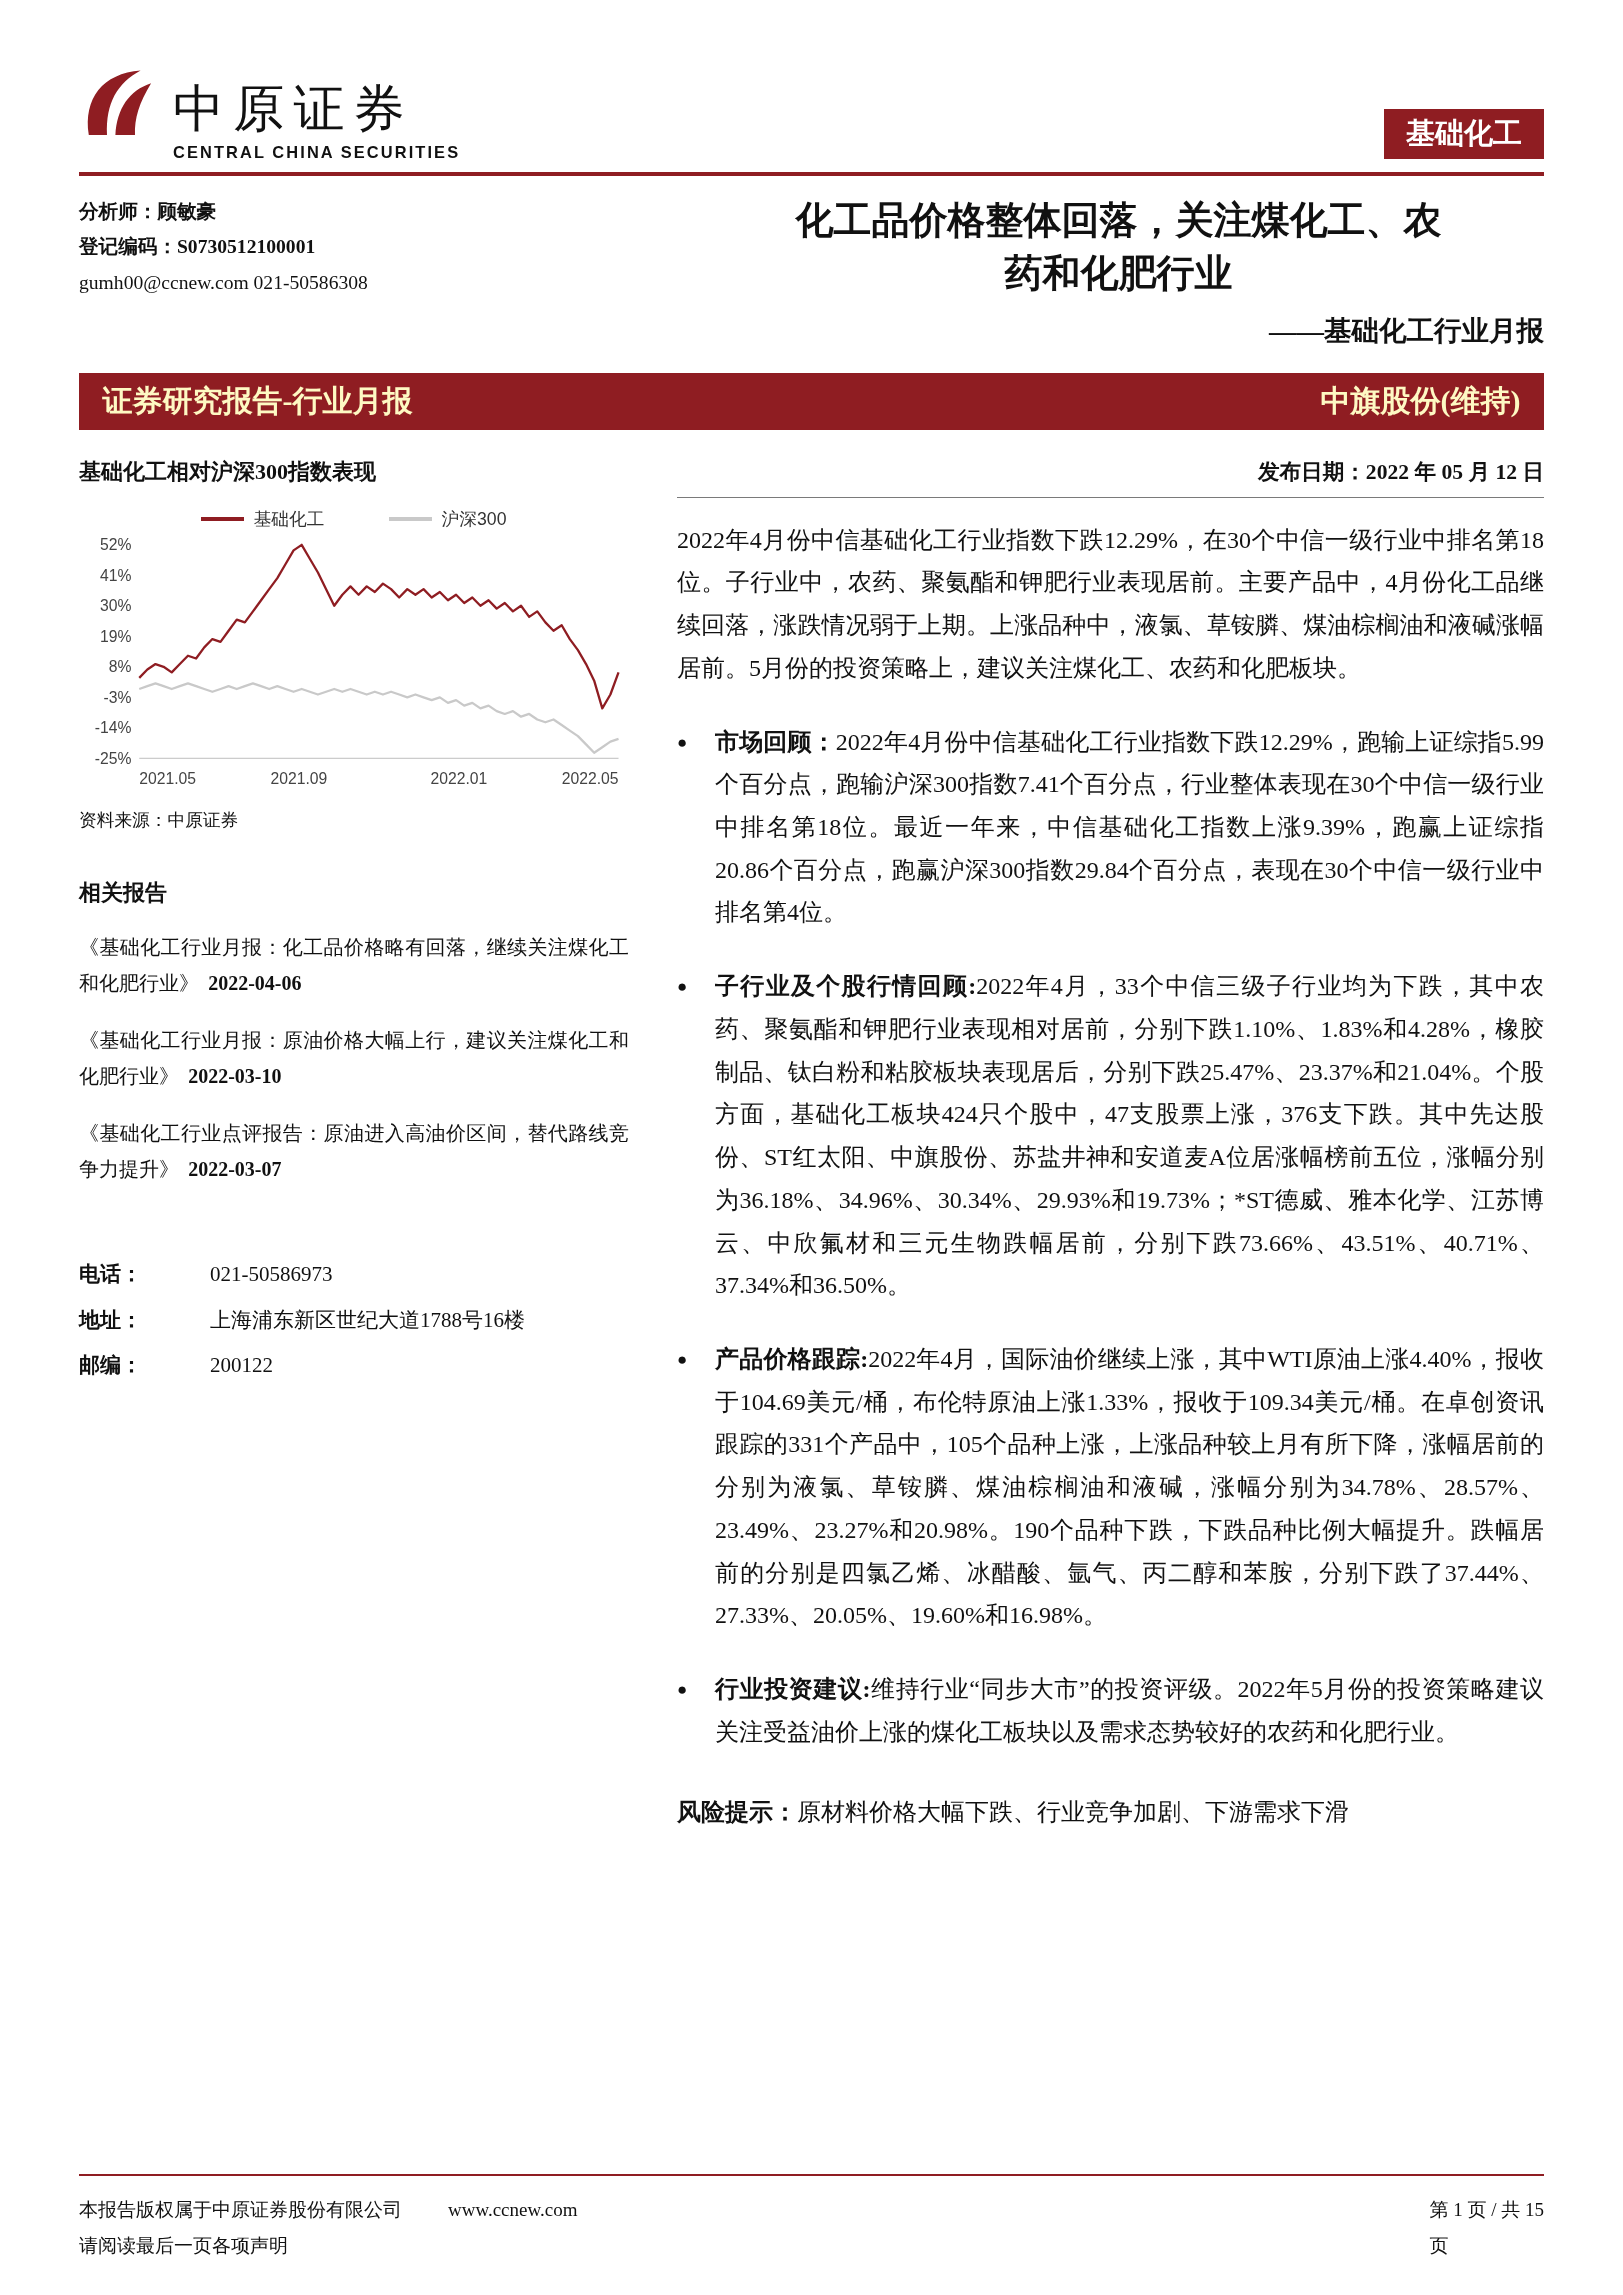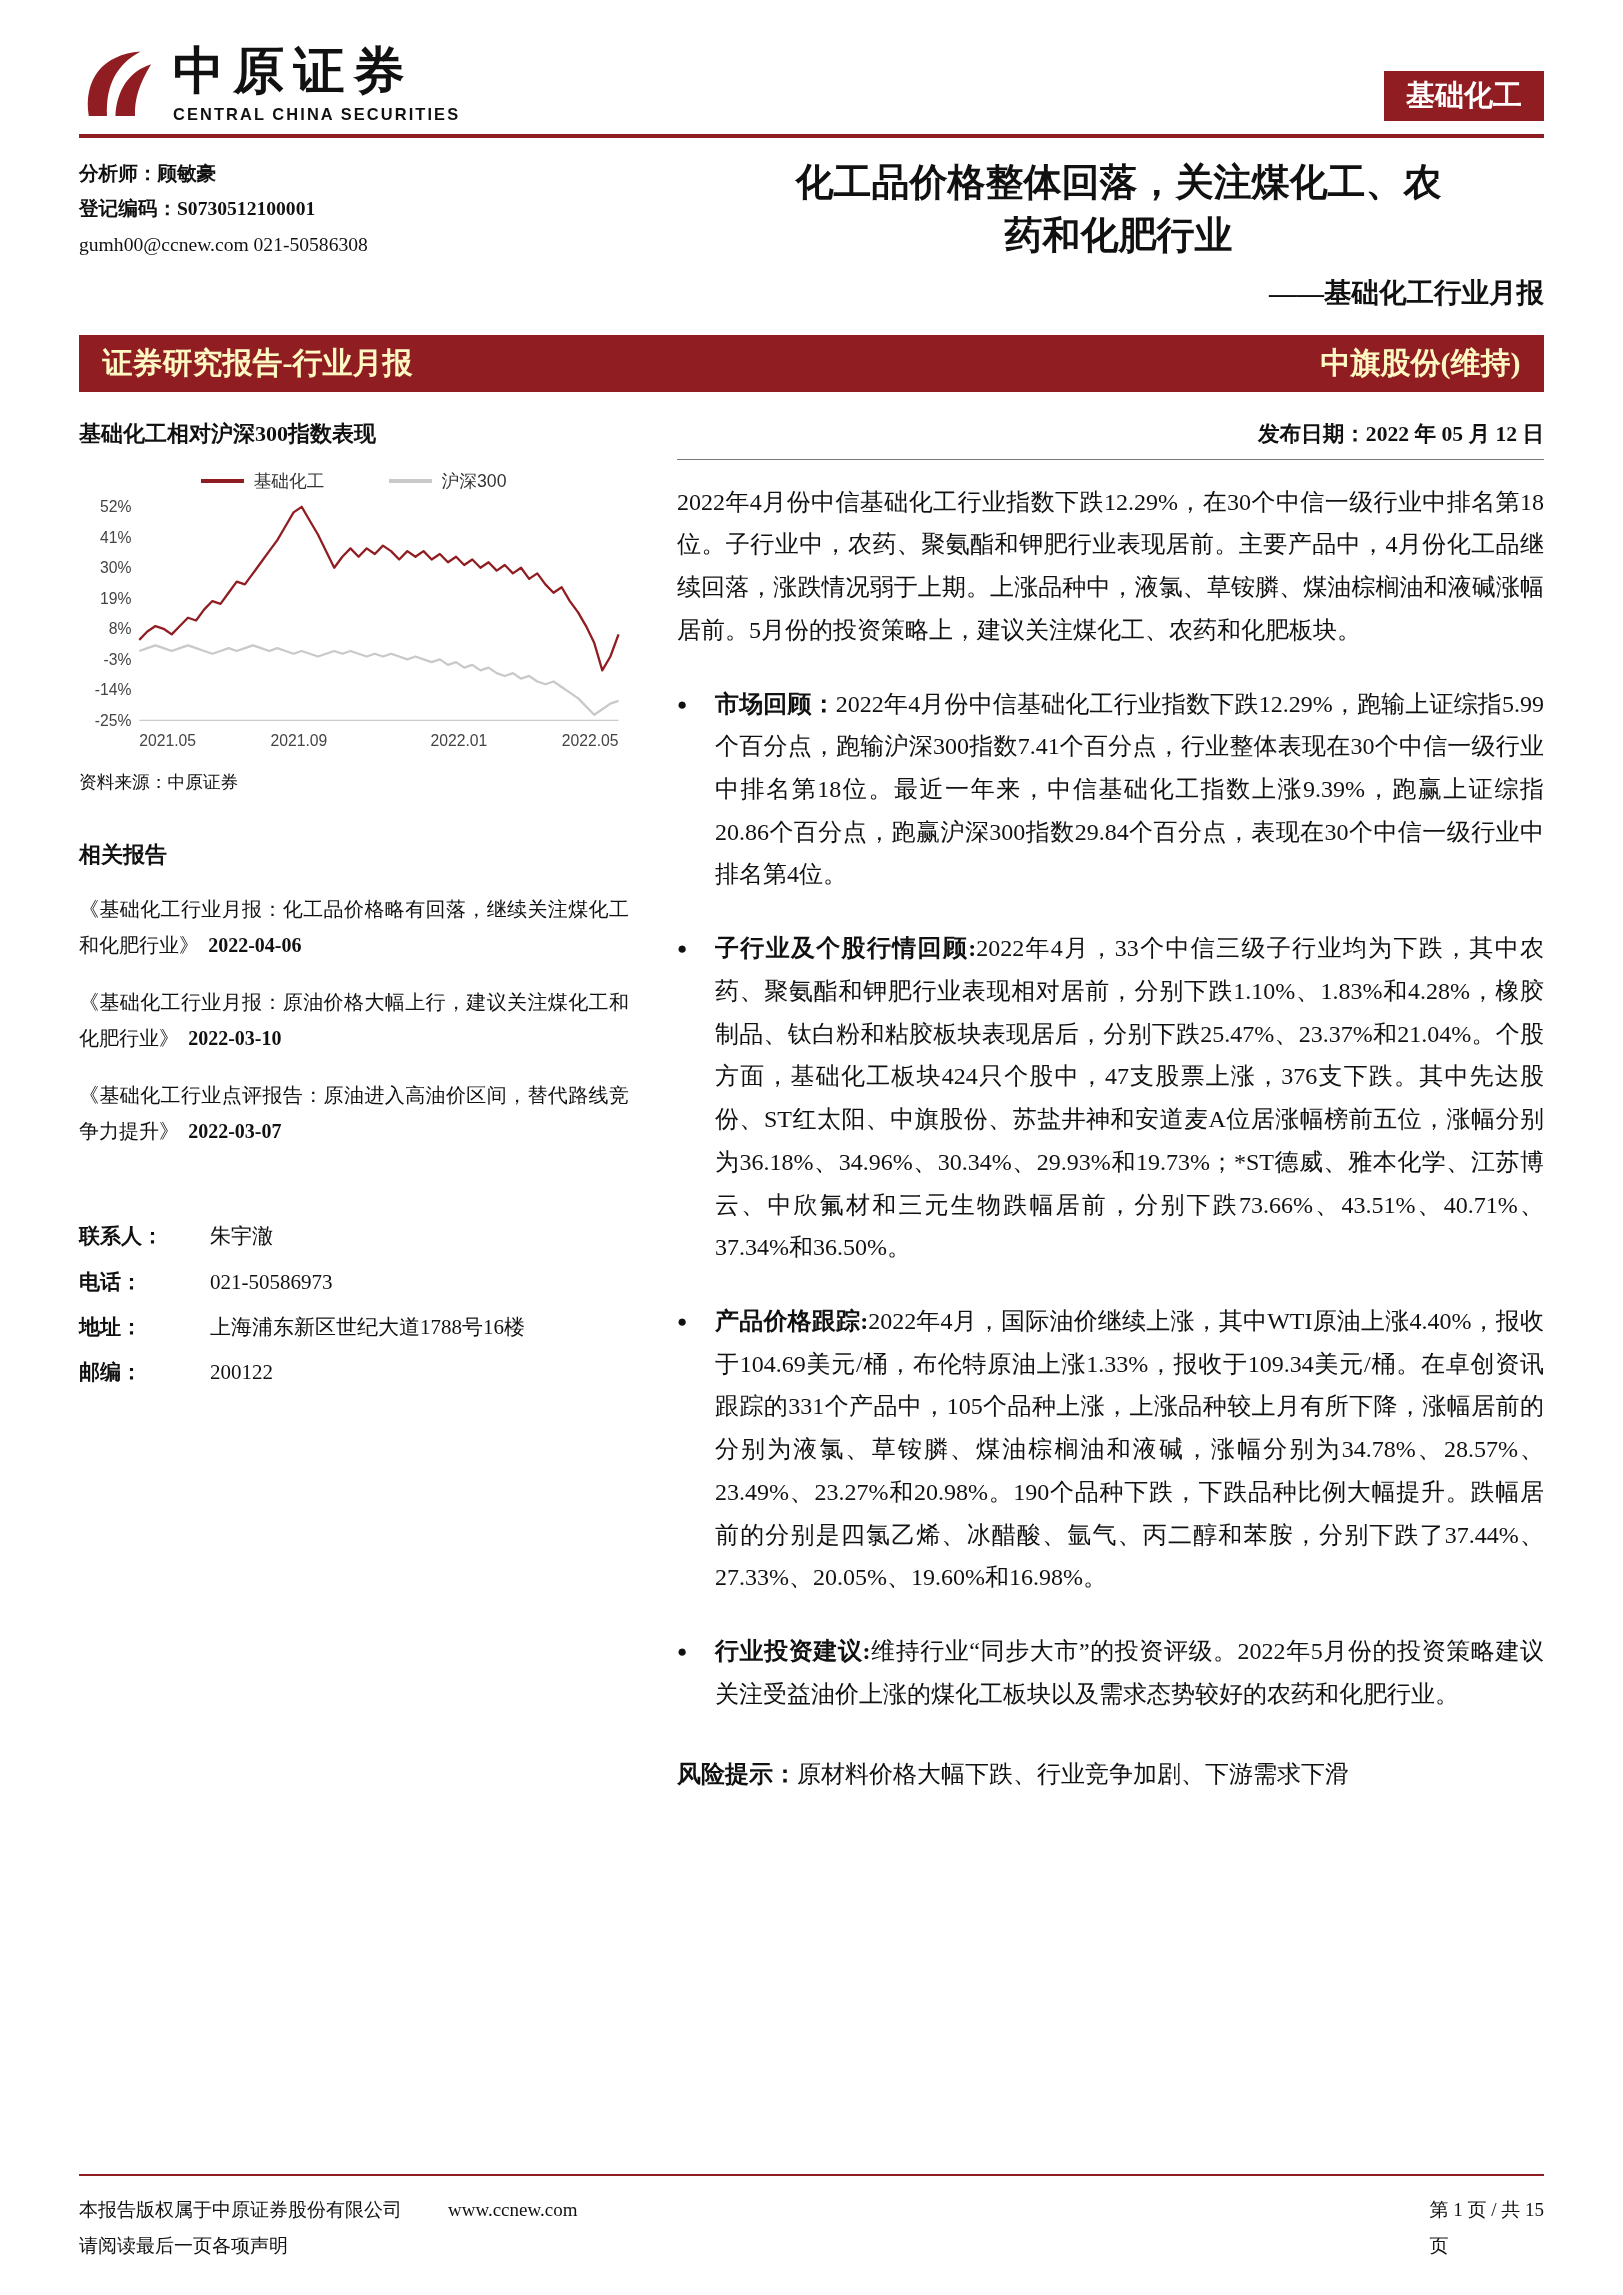--- a/index.html
+++ b/index.html
@@ -7,21 +7,21 @@
     width:1623px;height:2295px;background:#ffffff;color:#111;
     font-family:"Liberation Serif","DejaVu Serif",serif;
     position:relative;overflow:hidden;
   }
   .page{box-sizing:border-box;height:100%;padding:46px 79px 0 79px;position:relative;}
 
   
   .header-row{display:flex;justify-content:space-between;align-items:flex-end;}
   .brand{display:flex;align-items:center;gap:17px;}
   .logo-mark svg{width:77px;height:77px;display:block;}
-  .brand-cn{font-size:51px;font-weight:700;letter-spacing:9.2px;line-height:1;}
+  .brand-cn{font-size:51px;font-weight:400;letter-spacing:9.2px;line-height:1;margin-top:38px;}
   .brand-en{font-size:16.4px;letter-spacing:2.1px;margin-top:7.9px;font-family:"Liberation Sans",sans-serif;font-weight:700;}
   .sector-badge{background:#8f1d22;color:#fff;font-size:29px;font-weight:700;padding:5.2px 22px;margin-bottom:2.6px;}
   .header-rule{height:3.3px;background:#8f1d22;margin-top:10.5px;}
 
   .subheader{display:flex;justify-content:space-between;margin-top:18.3px;}
   .analyst-block{width:432px;font-size:19.6px;line-height:1.8;}
   .b{font-weight:700;}
   .title-block{width:851px;}
   .title-main{font-size:38px;font-weight:700;line-height:1.4;text-align:center;}
   .title-sub{font-size:27.5px;font-weight:700;margin-top:13px;text-align:right;}
@@ -152,24 +152,20 @@
       </div>
       <div class="report-item">
         <span>《基础化工行业月报：原油价格大幅上行，建议关注煤化工和化肥行业》</span><span class="date">2022-03-10</span>
       </div>
       <div class="report-item">
         <span>《基础化工行业点评报告：原油进入高油价区间，替代路线竞争力提升》</span><span class="date">2022-03-07</span>
       </div>
 
       <div class="contact-block">
         <div class="contact-row">
-          <span class="label">联系人：</span>
-          <span>朱宇澈</span>
-        </div>
-        <div class="contact-row">
           <span class="label">电话：</span>
           <span>021-50586973</span>
         </div>
         <div class="contact-row">
           <span class="label">地址：</span>
           <span>上海浦东新区世纪大道1788号16楼</span>
         </div>
         <div class="contact-row">
           <span class="label">邮编：</span>
           <span>200122</span>

